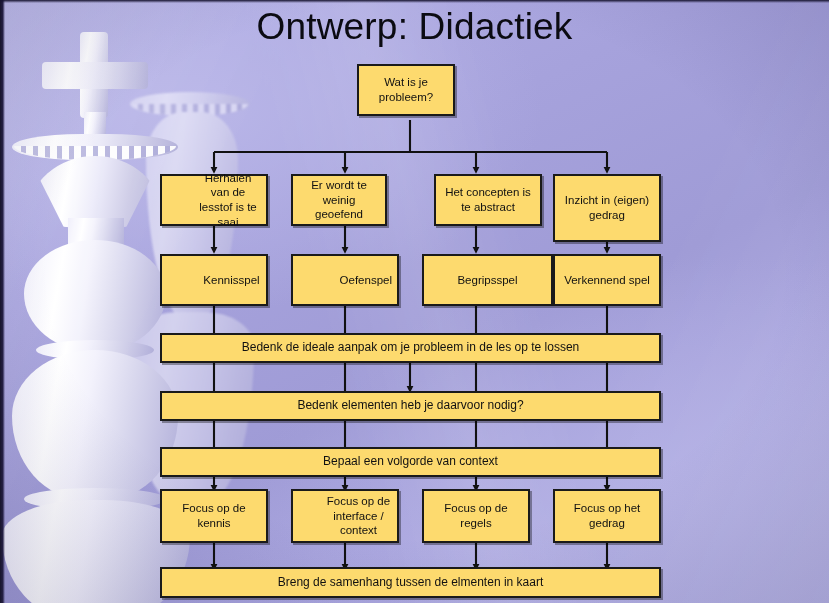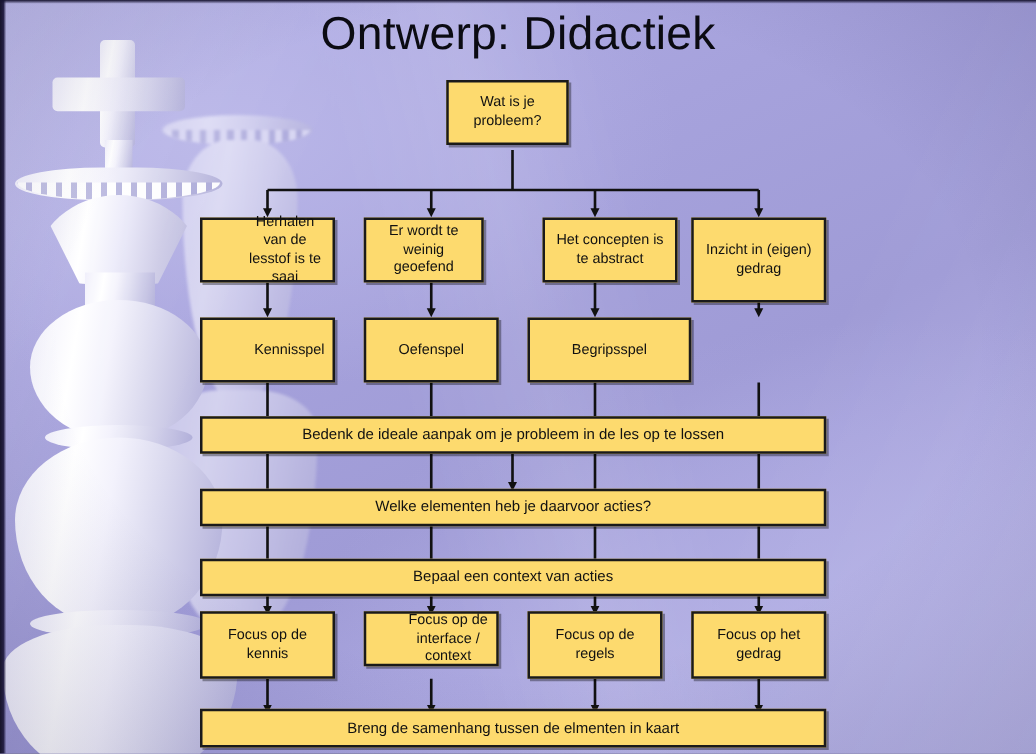--- a/index.html
+++ b/index.html
@@ -196,41 +196,44 @@
     <div class="node" style="left:422px;top:174px;width:108px;height:52px;margin-left:12px;">
       <span>Het concepten is te abstract</span>
     </div>
     <div class="node" style="left:553px;top:174px;width:108px;height:68px;">
       <span>Inzicht in (eigen) gedrag</span>
     </div>
 
     <div class="node" style="left:160px;top:254px;width:108px;height:52px;padding-left:35px;">
       <span>Kennisspel</span>
     </div>
-    <div class="node" style="left:291px;top:254px;width:108px;height:52px;">
+    <div class="node" style="left:291px;top:254px;width:108px;height:52px;justify-content:flex-end;">
       <span>Oefenspel</span>
     </div>
     <div class="node" style="left:422px;top:254px;width:131px;height:52px;">
       <span>Begripsspel</span>
     </div>
+    <div class="node" style="left:553px;top:254px;width:108px;height:52px;">
+      <span>Verkennend spel</span>
+    </div>
 
     <div class="node wide" style="left:160px;top:333px;width:501px;height:30px;">
       <span>Bedenk de ideale aanpak om je probleem in de les op te lossen</span>
     </div>
     <div class="node wide" style="left:160px;top:391px;width:501px;height:30px;">
-      <span>Welke elementen heb je daarvoor acties?</span>
+      <span>Bedenk elementen heb je daarvoor nodig?</span>
     </div>
     <div class="node wide" style="left:160px;top:447px;width:501px;height:30px;">
-      <span>Bepaal een context van acties</span>
+      <span>Bepaal een volgorde van context</span>
     </div>
 
     <div class="node" style="left:160px;top:489px;width:108px;height:54px;">
       <span>Focus op de kennis</span>
     </div>
-    <div class="node" style="left:291px;top:489px;width:108px;height:44px;padding-left:27px;">
+    <div class="node" style="left:291px;top:489px;width:108px;height:54px;padding-left:27px;">
       <span>Focus op de interface / context</span>
     </div>
     <div class="node" style="left:422px;top:489px;width:108px;height:54px;">
       <span>Focus op de regels</span>
     </div>
     <div class="node" style="left:553px;top:489px;width:108px;height:54px;">
       <span>Focus op het gedrag</span>
     </div>
 
     <div class="node wide" style="left:160px;top:567px;width:501px;height:31px;">

